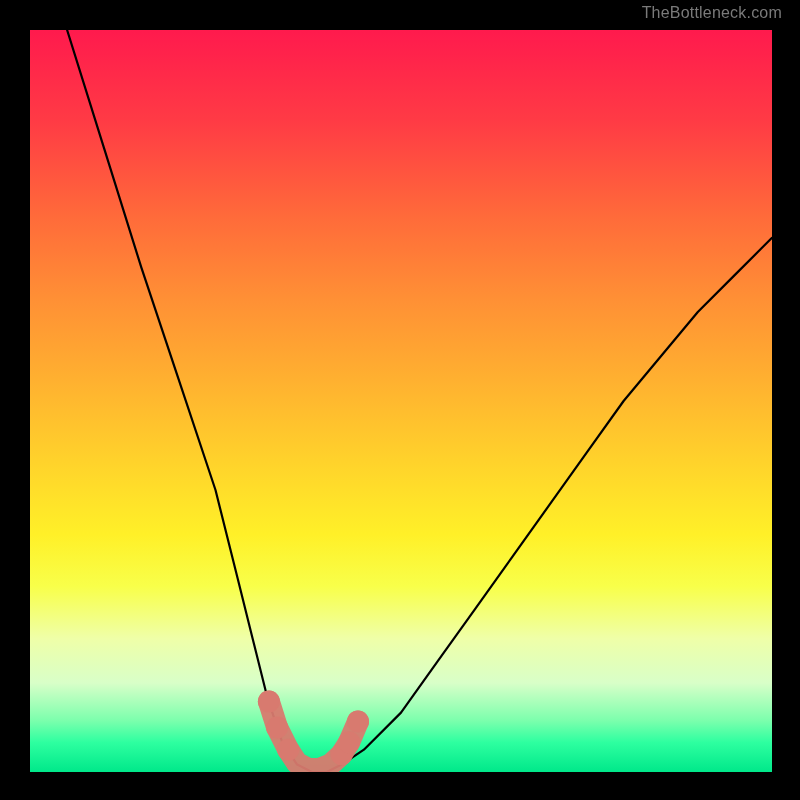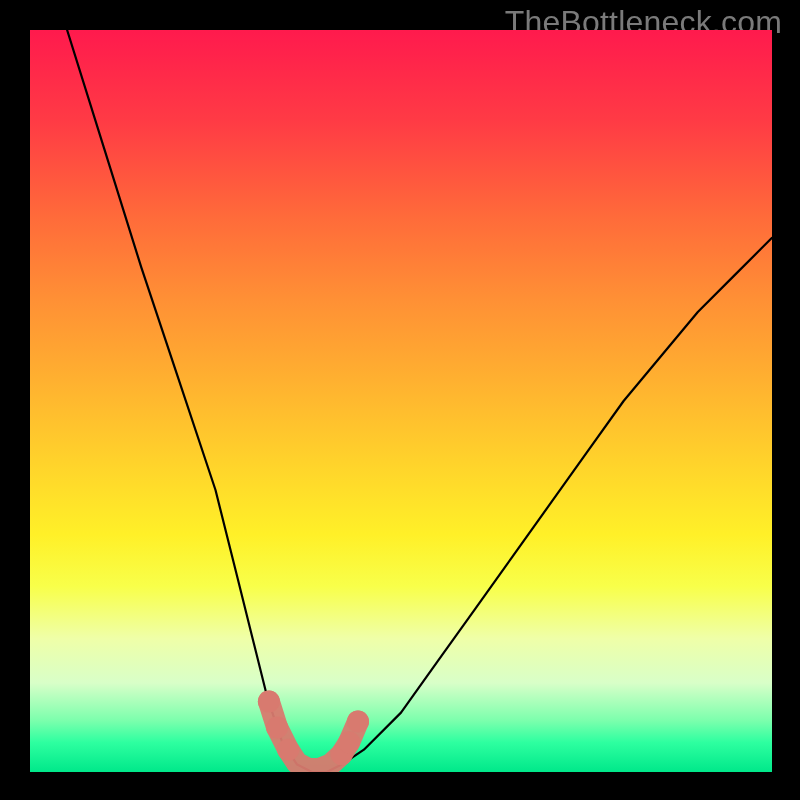--- a/index.html
+++ b/index.html
@@ -36,21 +36,21 @@
       #7dffad 93%,
       #2effa0 96%,
       #00e88a 100%
     );
   }
   .watermark {
     position: absolute;
     top: 4px;
     right: 18px;
     color: #7a7a7a;
-    font-size: 32px;
+    font-size: 16px;
     font-weight: 400;
     letter-spacing: 0.2px;
     user-select: none;
   }
   svg.curve {
     position: absolute;
     inset: 0;
     width: 100%;
     height: 100%;
     pointer-events: none;

